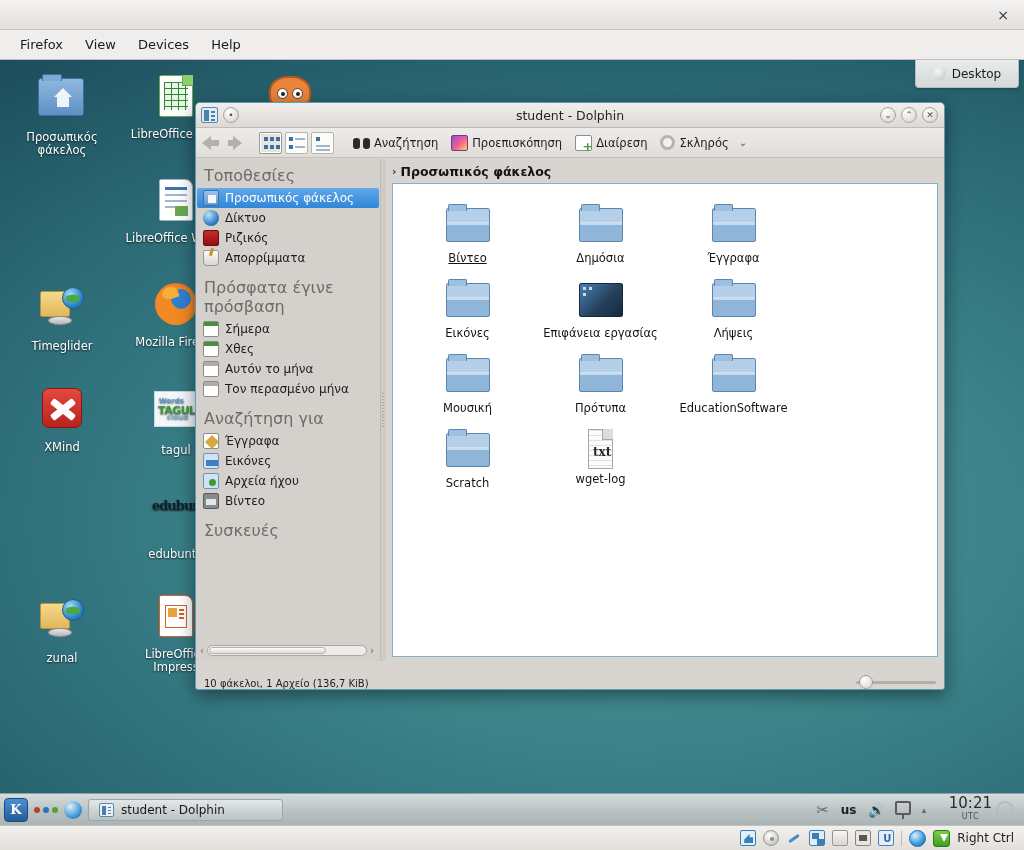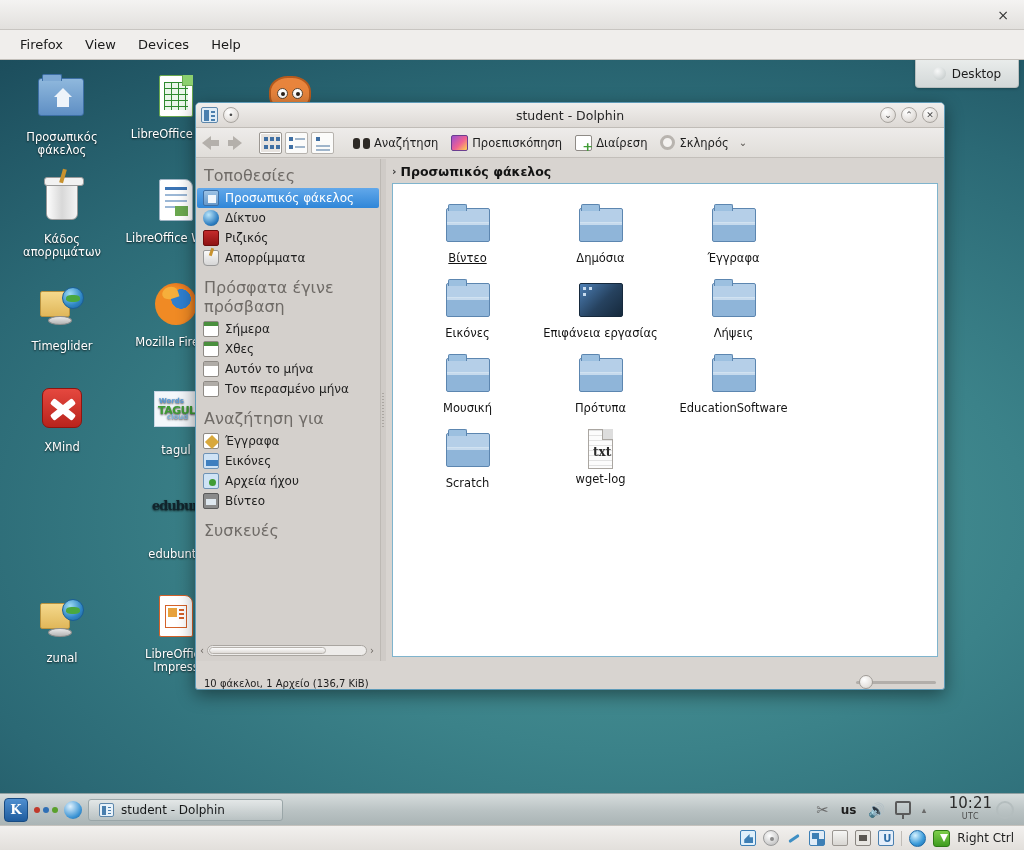--- a/index.html
+++ b/index.html
@@ -433,26 +433,20 @@
     <div class="dicon" style="left:124px;top:12px;">
       <div class="glyph">
           <div class="ic-calc">
             <div class="grid"></div>
             <div class="corner"></div>
           </div>
         </div>
       <span class="cap">LibreOffice Calc</span>
     </div>
 
-    <div class="dicon" style="left:10px;top:116px;">
-      <div class="glyph">
-          <div class="ic-trash"></div>
-        </div>
-      <span class="cap">Κάδος απορριμάτων</span>
-    </div>
 
     <div class="dicon" style="left:124px;top:116px;">
       <div class="glyph">
           <div class="ic-doc">
             <div class="stripes"></div>
             <div class="stripes2"></div>
             <div class="stripes3"></div>
             <div class="stripes4"></div>
             <div class="pic"></div>
           </div>

